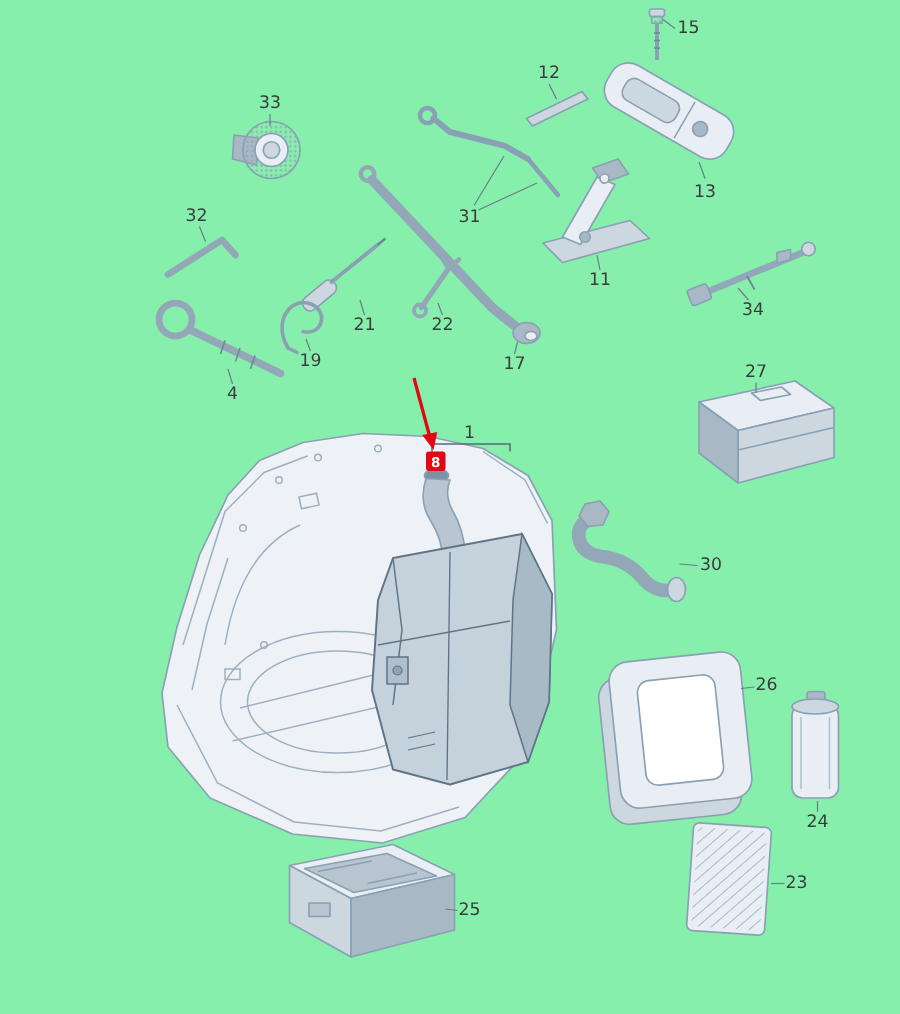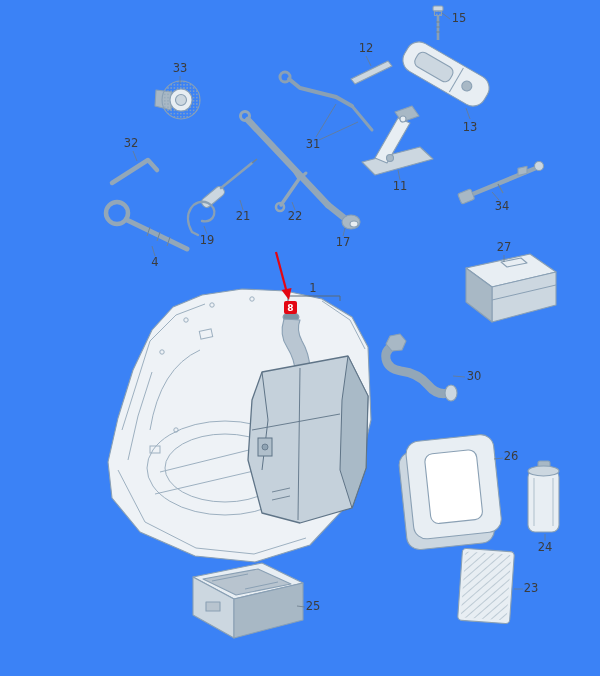--- a/index.html
+++ b/index.html
@@ -1,19 +1,19 @@
 <!DOCTYPE html>
 <html><head>
 <meta charset="utf-8">
 <style>
   html,body{margin:0;padding:0;background:#ffffff;}
   .canvas{
     position:relative;
     width:600px;height:676px;
-    background:#3b82f6;
+    background:#86efac;
     font-family:"DejaVu Sans", sans-serif;
     overflow:hidden;
   }
   svg{position:absolute;inset:0;}
   .lbl{
     font-family:"DejaVu Sans", sans-serif;
     font-size:11.5px;
     fill:#3c3c3c;
   }
   .hl-lbl{

